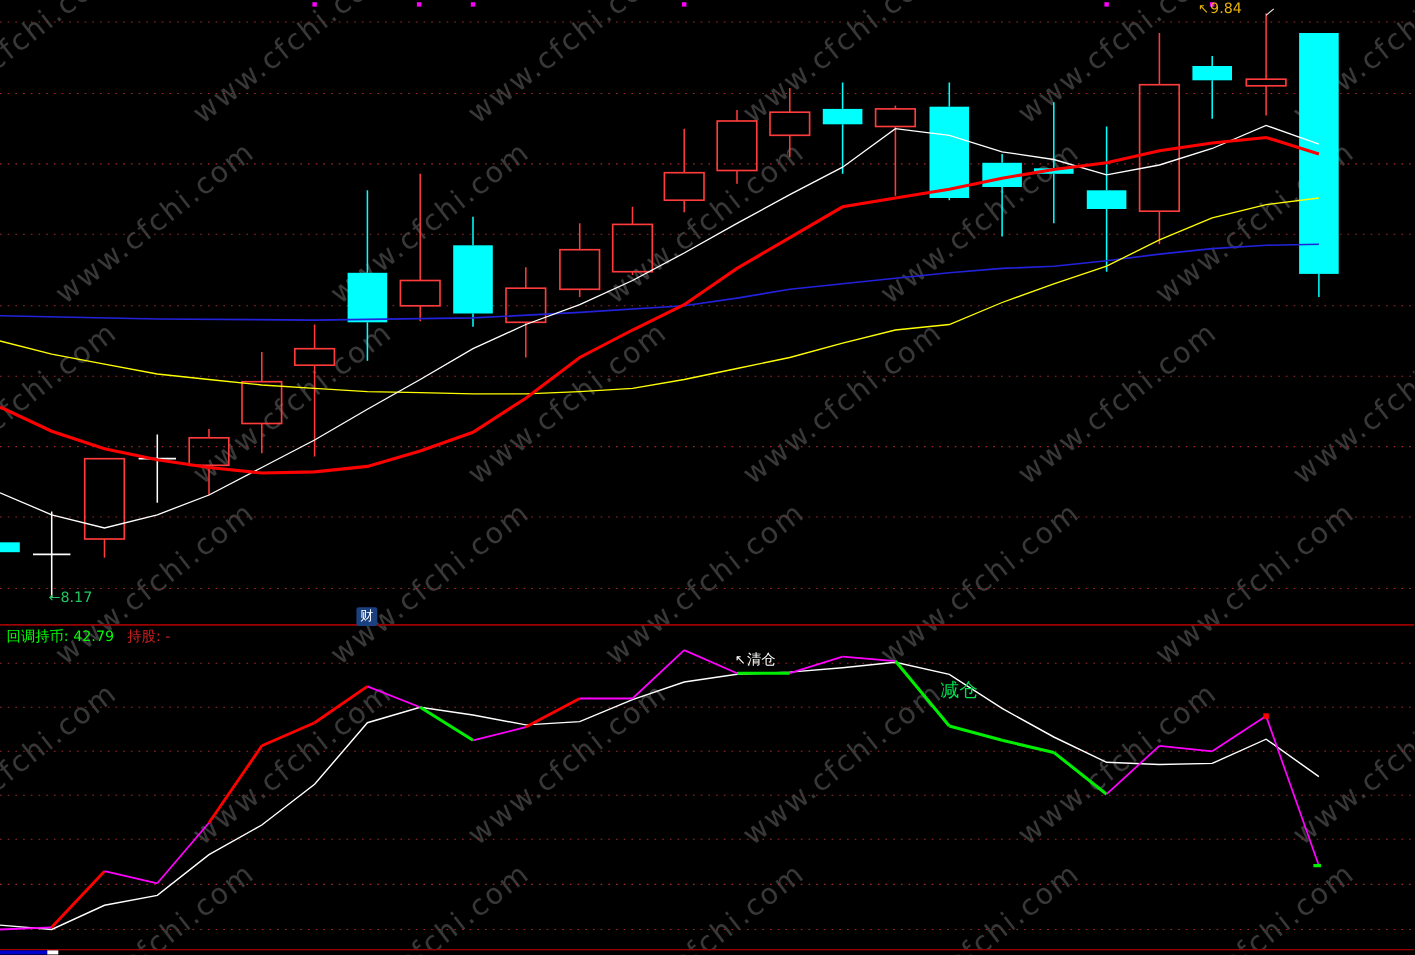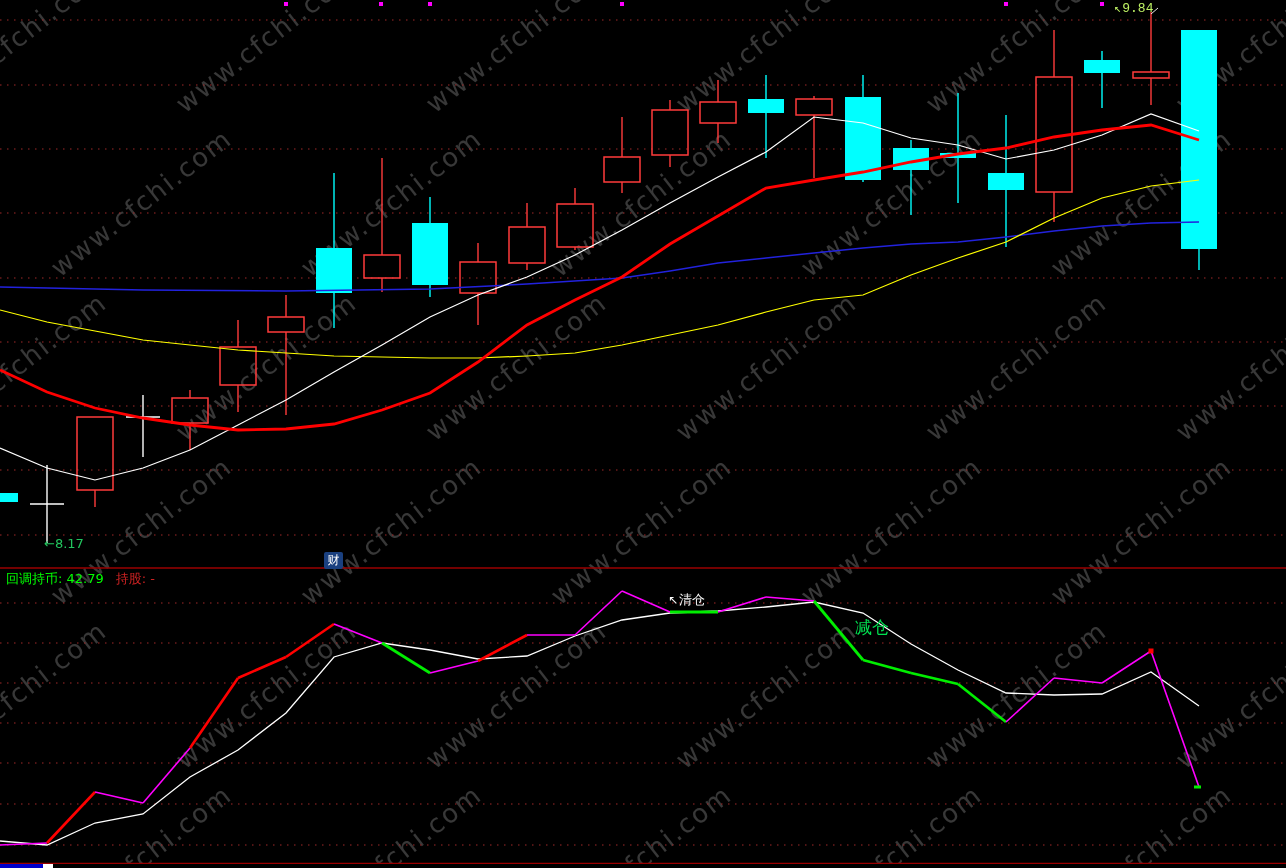--- a/index.html
+++ b/index.html
@@ -3,21 +3,21 @@
 <meta charset="utf-8">
 <style>
   html,body{margin:0;padding:0;background:#000;}
   #app{position:relative;width:1286px;height:868px;background:#000;overflow:hidden;
        font-family:"DejaVu Sans","Liberation Sans",sans-serif;}
   #wm-layer{position:absolute;left:0;top:0;width:100%;height:100%;pointer-events:none;z-index:1;}
   .wm{position:absolute;font-size:26px;letter-spacing:2px;color:rgba(255,255,255,0.22);
       transform:rotate(-38deg);transform-origin:left top;white-space:nowrap;}
   #chart{position:absolute;left:0;top:0;z-index:2;}
   .lbl{position:absolute;z-index:3;white-space:nowrap;}
-  #lbl-high{left:1114px;top:1px;color:#bef264;font-size:13px;font-family:Liberation Mono, monospace;}
+  #lbl-high{left:1089px;top:1px;color:#eab308;font-size:13px;}
   #lbl-high .arr{font-size:12px;margin-right:1px;}
   #lbl-low{left:44px;top:536px;color:#22c55e;font-size:13px;}
   #sub-header{left:6px;top:570px;font-size:13px;}
   #sub-header .g{color:#00ff00;margin-right:12px;}
   #sub-header .r{color:#cc2222;text-align:right;}
   #anno-clear{left:668px;top:591px;color:#ffffff;font-size:13px;}
   #anno-clear .arr{font-size:12px;margin-right:1px;}
   #anno-reduce{left:855px;top:616px;color:#00e050;font-size:17px;}
   #cai-tag{left:324px;top:552px;width:19px;height:17px;background:#1a4080;color:#fff;
            font-size:12px;line-height:17px;text-align:center;border-radius:2px;z-index:3;}

